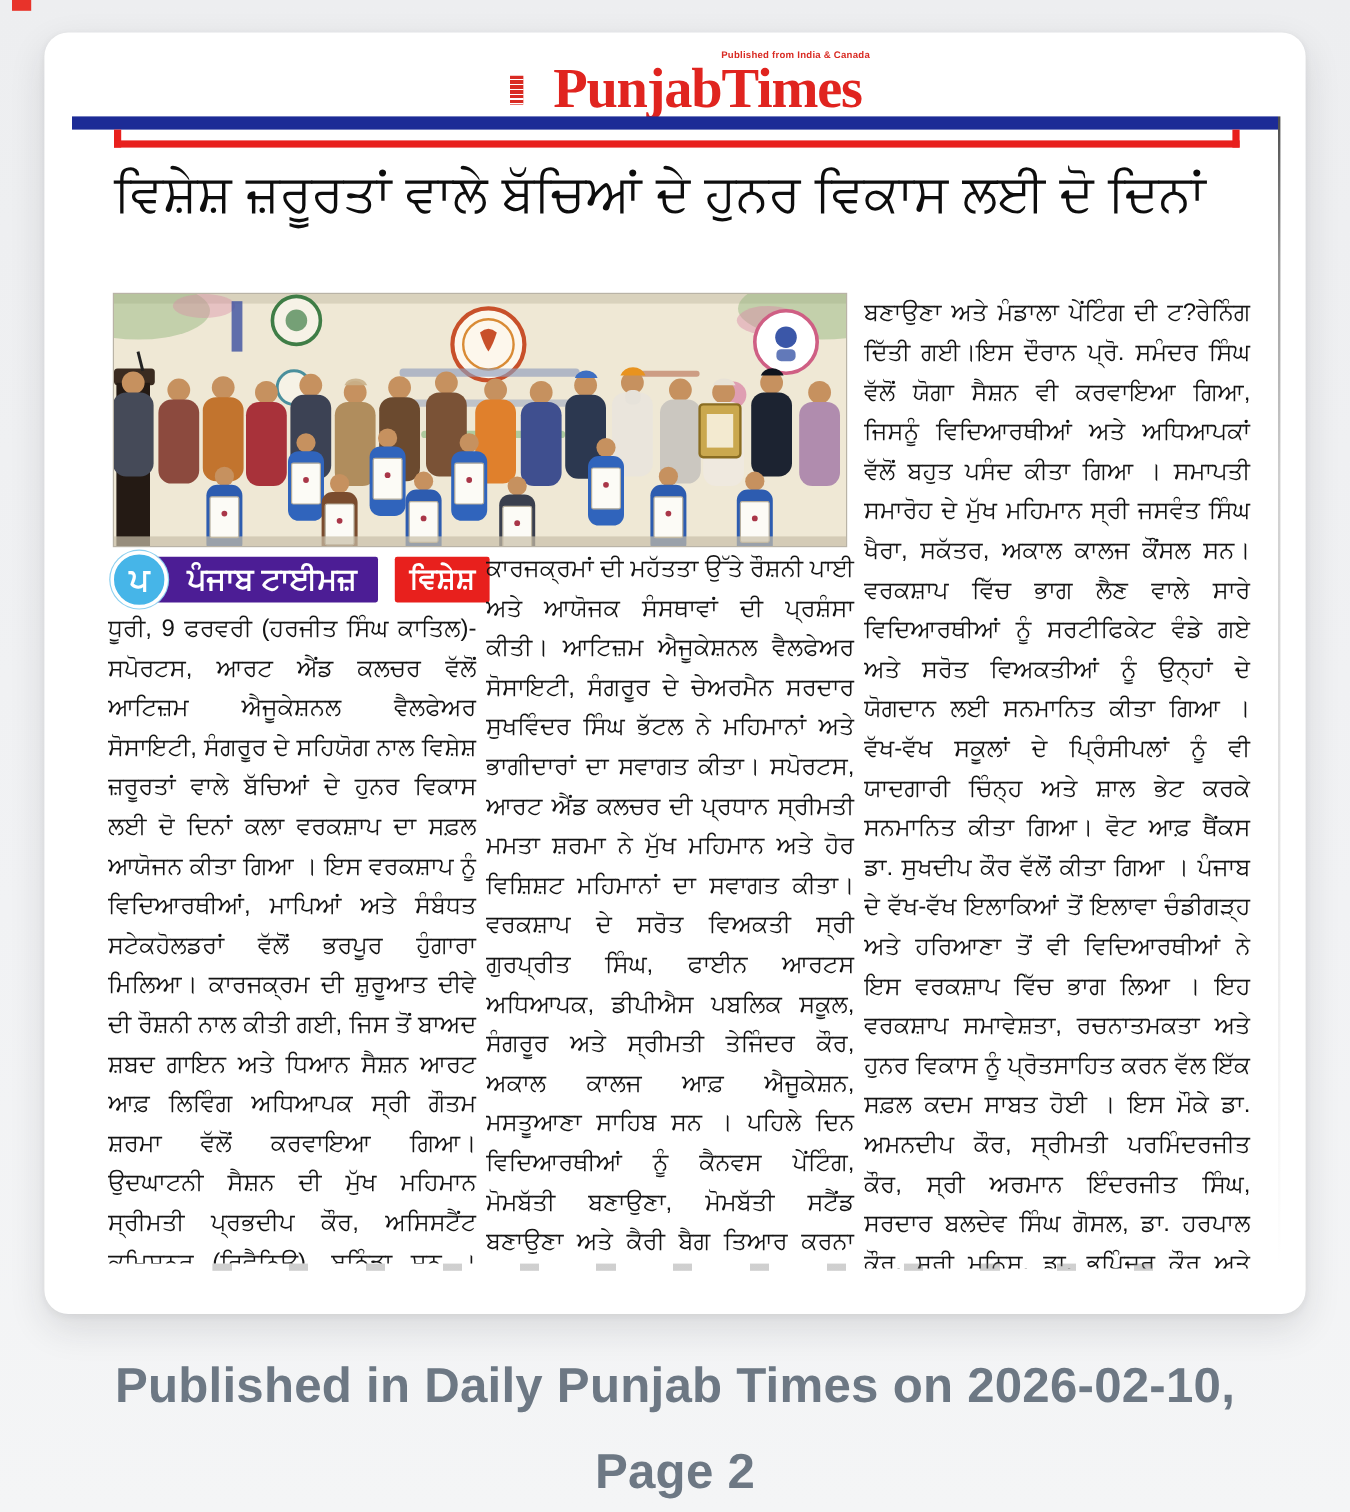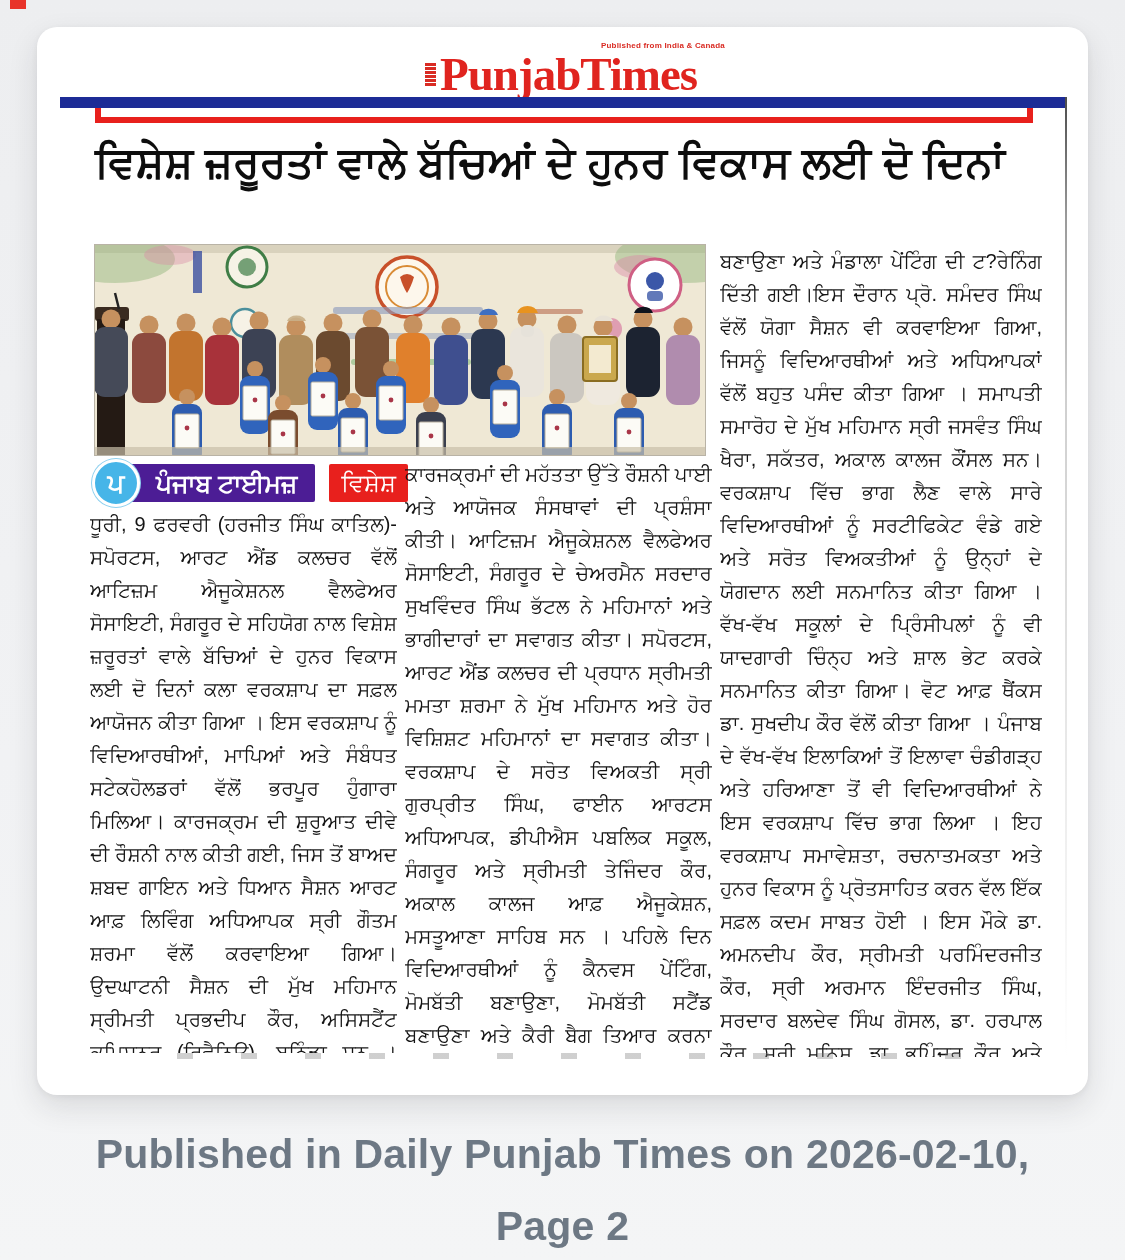--- a/index.html
+++ b/index.html
@@ -16,45 +16,45 @@
     box-shadow:0 12px 30px rgba(30,35,40,.12),0 2px 6px rgba(30,35,40,.06);
   }
   
   .masthead{position:absolute;left:388px;top:14px;width:300px;}
   .mast-top{font-size:8px;font-weight:bold;color:#d92b23;text-align:right;line-height:10px;letter-spacing:.2px;}
   .mast-title-row{display:flex;align-items:flex-start;}
   .mast-logo{width:11px;height:24px;background:#d92b23;margin:12px 4px 0 0;
     background-image:repeating-linear-gradient(180deg,#d92b23 0 3px,#ffffff 3px 4px);}
   .mast-title{
     font-family:"Liberation Serif","DejaVu Serif",serif;
-    font-size:47px;font-weight:bold;color:#e0241f;letter-spacing:-1px;line-height:46px;white-space:nowrap;
+    font-size:47px;font-weight:bold;color:#e0241f;letter-spacing:-1px;line-height:46px;white-space:nowrap;margin-left:21px;
   }
   .mast-bottom{display:flex;justify-content:space-between;gap:10px;margin-top:1px;
     font-size:7.5px;font-weight:bold;color:#d92b23;line-height:9px;}
   
   .bar-blue{position:absolute;left:23px;top:70px;width:1005px;height:11px;background:#1c2b96;}
   .line-red-h{position:absolute;left:58px;top:90px;width:938px;height:6px;background:#e8201d;}
   .line-red-stub-l{position:absolute;left:58px;top:81px;width:6px;height:15px;background:#e8201d;}
   .line-red-stub-r{position:absolute;left:990px;top:81px;width:6px;height:15px;background:#e8201d;}
   .rule-right{position:absolute;left:1028px;top:70px;width:2px;height:960px;
     background:linear-gradient(180deg,#4c4c4c 0,#9a9a9a 120px,#cfcfcf 300px,rgba(200,200,200,0) 100%);}
   
   .headline{position:absolute;left:58px;top:104px;width:975px;
-    color:#0d0d0d;font-weight:bold;font-size:43px;line-height:62px;letter-spacing:0;}
+    color:#0d0d0d;font-weight:normal;font-size:43px;line-height:62px;letter-spacing:0;}
   
   .photo{position:absolute;left:58px;top:218px;width:610px;height:210px;overflow:hidden;
     outline:1px solid #b9b3a6;}
   
   .byline{position:absolute;left:55px;top:432px;height:48px;display:flex;align-items:center;}
   .byl-circle{width:48px;height:48px;border-radius:50%;background:#46b5e8;border:3px solid #ffffff;
     box-sizing:border-box;color:#ffffff;font-size:26px;font-weight:bold;display:flex;align-items:center;justify-content:center;
     position:relative;z-index:2;box-shadow:0 0 0 1px #8ed0ef;}
   .byl-paper{margin-left:-24px;background:#4c1d95;color:#ffffff;font-weight:bold;font-size:25px;
     height:38px;line-height:38px;padding:0 18px 0 40px;border-radius:2px;z-index:1;white-space:nowrap;}
-  .byl-section{margin-left:14px;background:#e8201d;color:#ffffff;font-weight:normal;font-size:24px;
+  .byl-section{margin-left:14px;background:#e8201d;color:#ffffff;font-weight:bold;font-size:24px;
     height:38px;line-height:38px;padding:0 12px;border-radius:2px;white-space:nowrap;}
   
   .col{position:absolute;color:#141414;font-size:20px;line-height:33px;text-align:justify;
     overflow:hidden;word-break:break-word;}
   .col1{left:53px;top:481px;width:307px;height:545px;}
   .col2{left:368px;top:431px;width:307px;height:597px;}
   .col3{left:683px;top:218px;width:322px;height:812px;}
   .cutoff-dashes{position:absolute;left:140px;top:1026px;width:810px;height:6px;opacity:.35;
     background:repeating-linear-gradient(90deg,#777 0 16px,transparent 16px 64px);}
   

